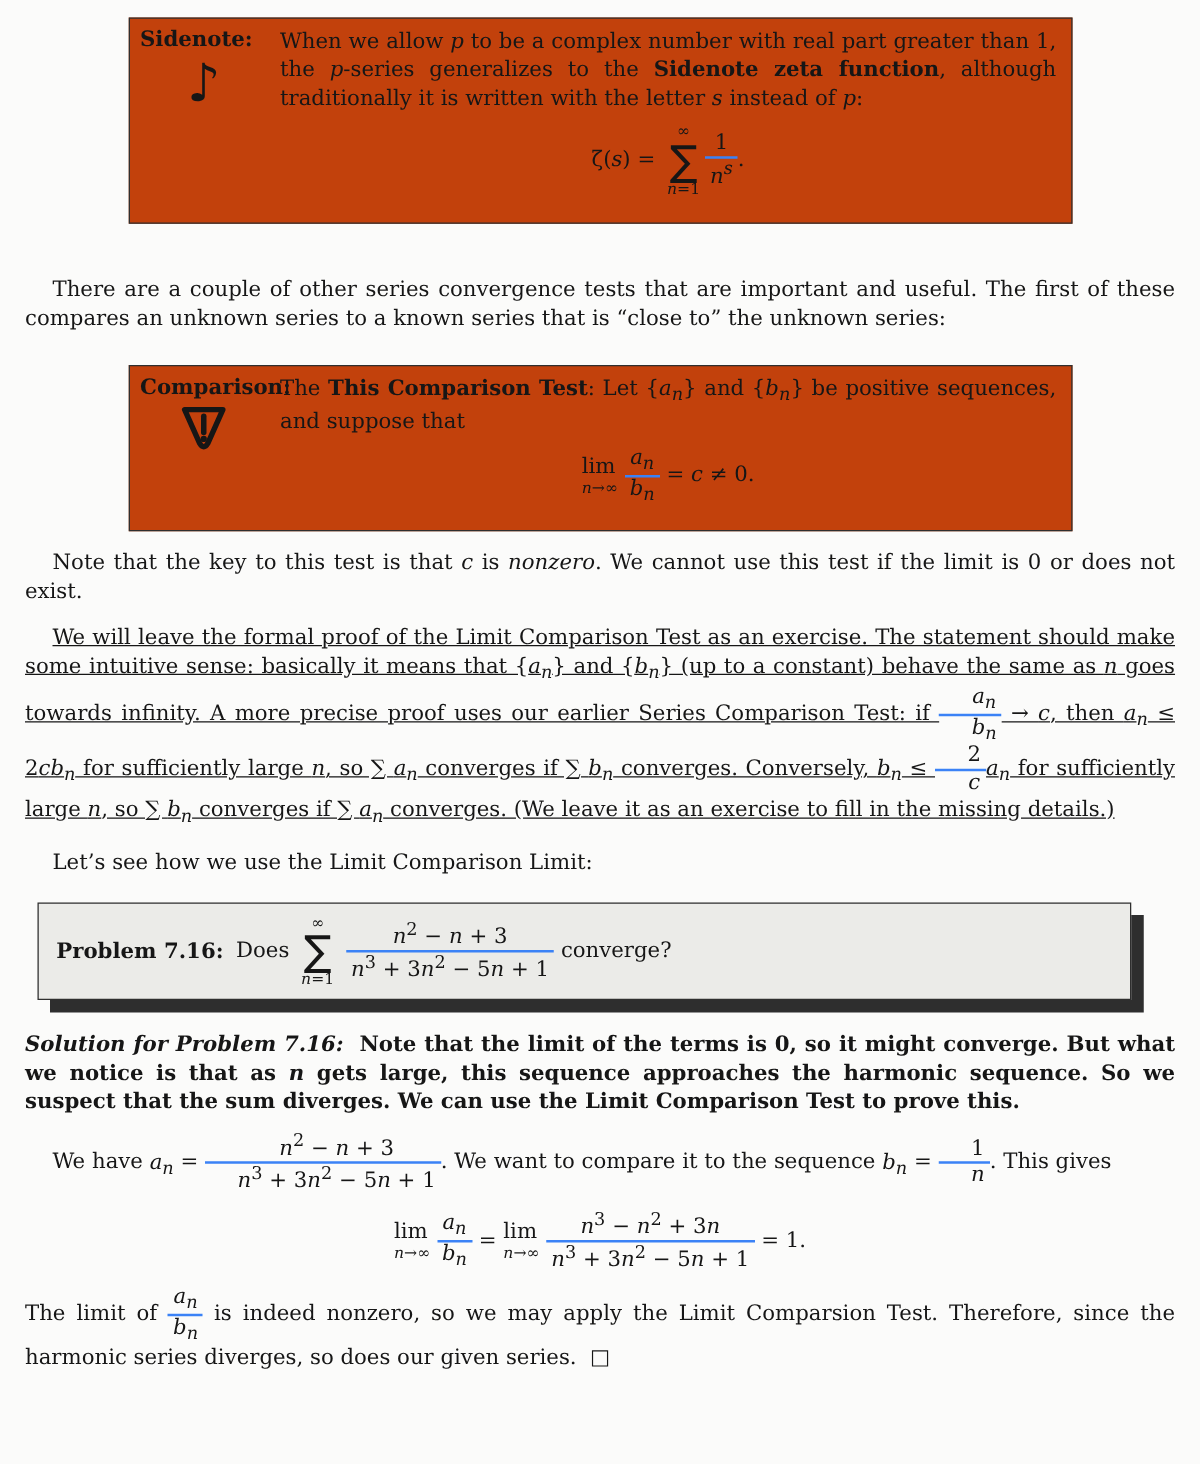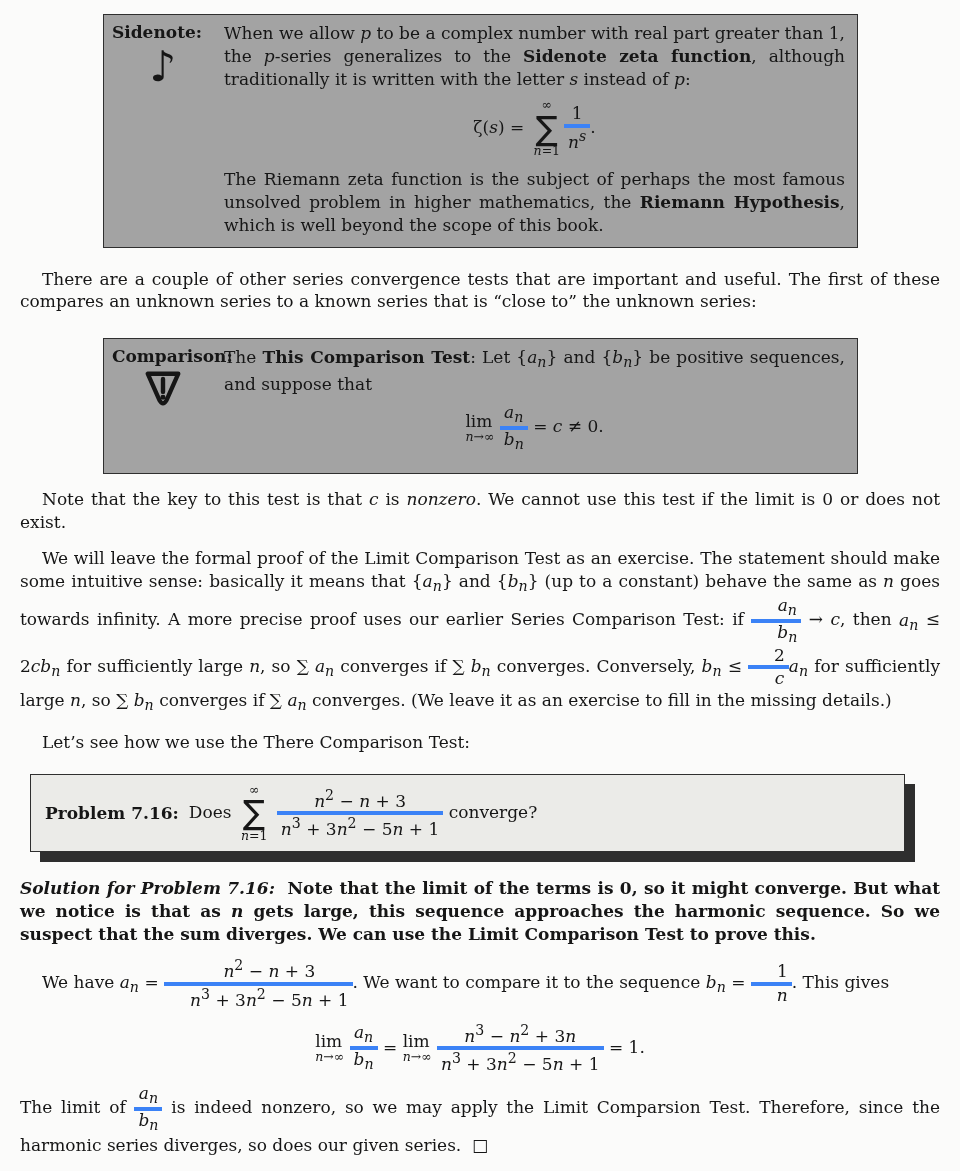--- a/index.html
+++ b/index.html
@@ -11,21 +11,21 @@
     font-family: "DejaVu Serif", "Liberation Serif", serif;
     font-size: 17px;
   }
   .page { padding: 14px 20px 10px 20px; }
 
   p { margin: 0; line-height: 1.34; text-align: justify; }
   .indent { text-indent: 22px; }
 
   
   .notebox {
-    background: #a3a3a3;
+    background: #c2410c;
     border: 1.5px solid #2f2f2f;
     margin: 0 82px 0 83px;
     padding: 7px 12px 10px 8px;
     display: grid;
     grid-template-columns: 102px 1fr;
     column-gap: 10px;
   }
   .labelcol { text-align: left; }
   .boxlabel { font-weight: bold; }
   .iconwrap { text-align: center; margin-top: 2px; }
@@ -35,21 +35,21 @@
     line-height: 1;
     display: inline-block;
     margin-top: 2px;
   }
   .content p + .formula, .formula + p { margin-top: 8px; }
 
   
   .formula { text-align: center; margin: 10px 0; }
   .fr { display: inline-block; vertical-align: middle; text-align: center; line-height: 1.15; }
   .fr .n, .fr .d { display: block; padding: 0 4px; }
-  .fr .d { border-top: 4px solid #3b82f6; }
+  .fr .d { border-top: 2px solid #3b82f6; }
   .bigop { display: inline-block; vertical-align: middle; text-align: center; line-height: 1; margin: 0 4px; }
   .bigop .bt, .bigop .bb { display: block; font-size: 12.5px; line-height: 1.15; }
   .bigop .bs { display: block; font-size: 33px; line-height: 0.95; font-family: "DejaVu Sans", sans-serif; }
   .lim { display: inline-block; vertical-align: middle; text-align: left; line-height: 1.05; }
   .lim .ll { display: block; }
   .lim .lb { display: block; font-size: 12.5px; }
 
   
   .problembox {
     background: #ebebe8;
@@ -58,24 +58,24 @@
     margin: 20px 35px 0 10px;
     padding: 8px 14px;
     min-height: 72px;
     display: flex;
     align-items: center;
     gap: 10px;
   }
   .plabel { font-weight: bold; white-space: nowrap; }
 
   
-  .mt-intro   { margin-top: 20px; }
+  .mt-intro   { margin-top: 42px; }
   .mt-impbox  { margin-top: 25px; }
   .mt-note    { margin-top: 14px; }
-  .mt-proof   { margin-top: 14px; }
+  .mt-proof   { margin-top: 14px; text-decoration: underline; }
   .mt-lets    { margin-top: 16px; }
   .mt-sol     { margin-top: 25px; font-weight: bold; }
   .mt-wehave  { margin-top: 12px; }
   .mt-disp    { margin: 12px 0 10px 0; }
   .mt-limit   { margin-top: 8px; }
 </style>
 </head>
 <body>
 
 <div class="page">
@@ -83,21 +83,20 @@
   <section class="notebox">
     <div class="labelcol">
       <div class="boxlabel">Sidenote:</div>
       <div class="iconwrap">
         <span class="music-glyph">♪</span>
       </div>
     </div>
     <div class="content">
       <p>When we allow <i>p</i> to be a complex number with real part greater than 1, the <i>p</i>-series generalizes to the <b>Sidenote zeta function</b>, although traditionally it is written with the letter <i>s</i> instead of <i>p</i>:</p>
       <div class="formula">ζ(<i>s</i>) = <span class="bigop"><span class="bt">∞</span><span class="bs">∑</span><span class="bb"><i>n</i>=1</span></span><span class="fr"><span class="n">1</span><span class="d"><i>n<sup>s</sup></i></span></span>.</div>
-      <p>The Riemann zeta function is the subject of perhaps the most famous unsolved problem in higher mathematics, the <b>Riemann Hypothesis</b>, which is well beyond the scope of this book.</p>
     </div>
   </section>
 
   <p class="indent mt-intro">There are a couple of other series convergence tests that are important and useful. The first of these compares an unknown series to a known series that is “close to” the unknown series:</p>
 
   <section class="notebox mt-impbox">
     <div class="labelcol">
       <div class="boxlabel">Comparison:</div>
       <div class="iconwrap">
         <svg width="44" height="44" viewBox="0 0 46 46" aria-hidden="true">
@@ -110,21 +109,21 @@
     <div class="content">
       <p>The <b>This Comparison Test</b>: Let {<i>a<sub>n</sub></i>} and {<i>b<sub>n</sub></i>} be positive sequences, and suppose that</p>
       <div class="formula"><span class="lim"><span class="ll">lim</span><span class="lb"><i>n</i>→∞</span></span> <span class="fr"><span class="n"><i>a<sub>n</sub></i></span><span class="d"><i>b<sub>n</sub></i></span></span> = <i>c</i> ≠ 0.</div>
     </div>
   </section>
 
   <p class="indent mt-note">Note that the key to this test is that <i>c</i> is <i>nonzero</i>. We cannot use this test if the limit is 0 or does not exist.</p>
 
   <p class="indent mt-proof">We will leave the formal proof of the Limit Comparison Test as an exercise. The statement should make some intuitive sense: basically it means that {<i>a<sub>n</sub></i>} and {<i>b<sub>n</sub></i>} (up to a constant) behave the same as <i>n</i> goes towards infinity. A more precise proof uses our earlier Series Comparison Test: if <span class="fr"><span class="n"><i>a<sub>n</sub></i></span><span class="d"><i>b<sub>n</sub></i></span></span> → <i>c</i>, then <i>a<sub>n</sub></i> ≤ 2<i>cb<sub>n</sub></i> for sufficiently large <i>n</i>, so ∑ <i>a<sub>n</sub></i> converges if ∑ <i>b<sub>n</sub></i> converges. Conversely, <i>b<sub>n</sub></i> ≤ <span class="fr"><span class="n">2</span><span class="d"><i>c</i></span></span><i>a<sub>n</sub></i> for sufficiently large <i>n</i>, so ∑ <i>b<sub>n</sub></i> converges if ∑ <i>a<sub>n</sub></i> converges. (We leave it as an exercise to fill in the missing details.)</p>
 
-  <p class="indent mt-lets">Let’s see how we use the There Comparison Test:</p>
+  <p class="indent mt-lets">Let’s see how we use the Limit Comparison Limit:</p>
 
   <section class="problembox">
     <span class="plabel">Problem 7.16:</span>
     <span class="pbody">Does <span class="bigop"><span class="bt">∞</span><span class="bs">∑</span><span class="bb"><i>n</i>=1</span></span> <span class="fr"><span class="n"><i>n</i><sup>2</sup> − <i>n</i> + 3</span><span class="d"><i>n</i><sup>3</sup> + 3<i>n</i><sup>2</sup> − 5<i>n</i> + 1</span></span> converge?</span>
   </section>
 
   <p class="mt-sol"><i>Solution for Problem 7.16:</i> &nbsp;Note that the limit of the terms is 0, so it might converge.  But what we notice is that as <i>n</i> gets large, this sequence approaches the harmonic sequence.  So we suspect that the sum diverges.  We can use the Limit Comparison Test to prove this.</p>
 
   <p class="indent mt-wehave">We have <i>a<sub>n</sub></i> = <span class="fr"><span class="n"><i>n</i><sup>2</sup> − <i>n</i> + 3</span><span class="d"><i>n</i><sup>3</sup> + 3<i>n</i><sup>2</sup> − 5<i>n</i> + 1</span></span>. We want to compare it to the sequence <i>b<sub>n</sub></i> = <span class="fr"><span class="n">1</span><span class="d"><i>n</i></span></span>. This gives</p>
 

